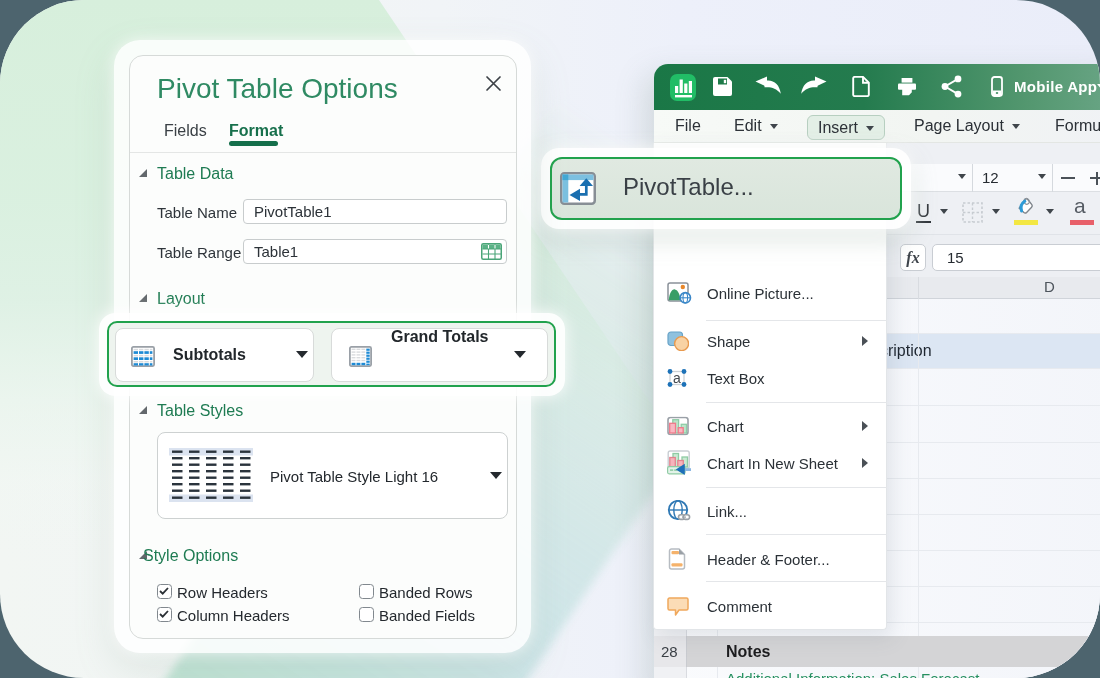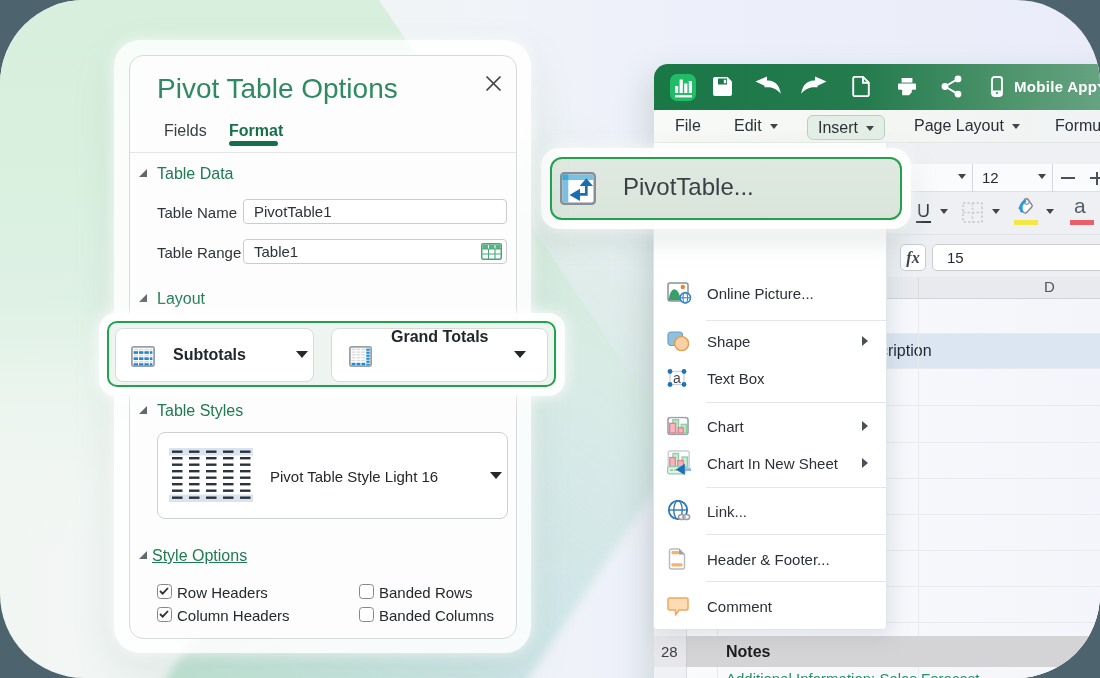--- a/index.html
+++ b/index.html
@@ -424,31 +424,31 @@
       <use href="#dashcol" x="17"></use>
         <use href="#dashcol" x="34"></use>
         <use href="#dashcol" x="51"></use>
         <use href="#dashcol" x="68"></use>
     </g>
   </svg>
   <div class="abs" style="left:270px; top:468px; font-size:15px; color:#23282d;">Pivot Table Style Light 16</div>
   <div class="carb" style="left:490px; top:472px;"></div>
 
   <div class="tri" style="left:139px; top:551px;"></div>
-  <div class="sechdr" style="left:152px; top:547px;text-decoration:underline;">Style Options</div>
+  <div class="sechdr" style="left:143px; top:547px;">Style Options</div>
   <div class="cb" style="left:157px; top:584px;">
       <svg width="12" height="12" viewBox="0 0 12 12" style="position:absolute;left:0;top:0;">
         <path d="M2 6 L4.7 8.7 L10 3" stroke="#2b3035" stroke-width="1.8" fill="none"></path>
       </svg>
     </div>
   <div class="cbl" style="left:177px; top:584px;">Row Headers</div>
   <div class="cb" style="left:359px; top:584px;"></div>
   <div class="cbl" style="left:379px; top:584px;">Banded Rows</div>
   <div class="cb" style="left:157px; top:607px;">
       <svg width="12" height="12" viewBox="0 0 12 12" style="position:absolute;left:0;top:0;">
         <path d="M2 6 L4.7 8.7 L10 3" stroke="#2b3035" stroke-width="1.8" fill="none"></path>
       </svg>
     </div>
   <div class="cbl" style="left:177px; top:607px;">Column Headers</div>
   <div class="cb" style="left:359px; top:607px;"></div>
-  <div class="cbl" style="left:379px; top:607px;">Banded Columns</div>
+  <div class="cbl" style="left:379px; top:607px;">Banded Fields</div>
 
 </div>
 
 </body></html>

